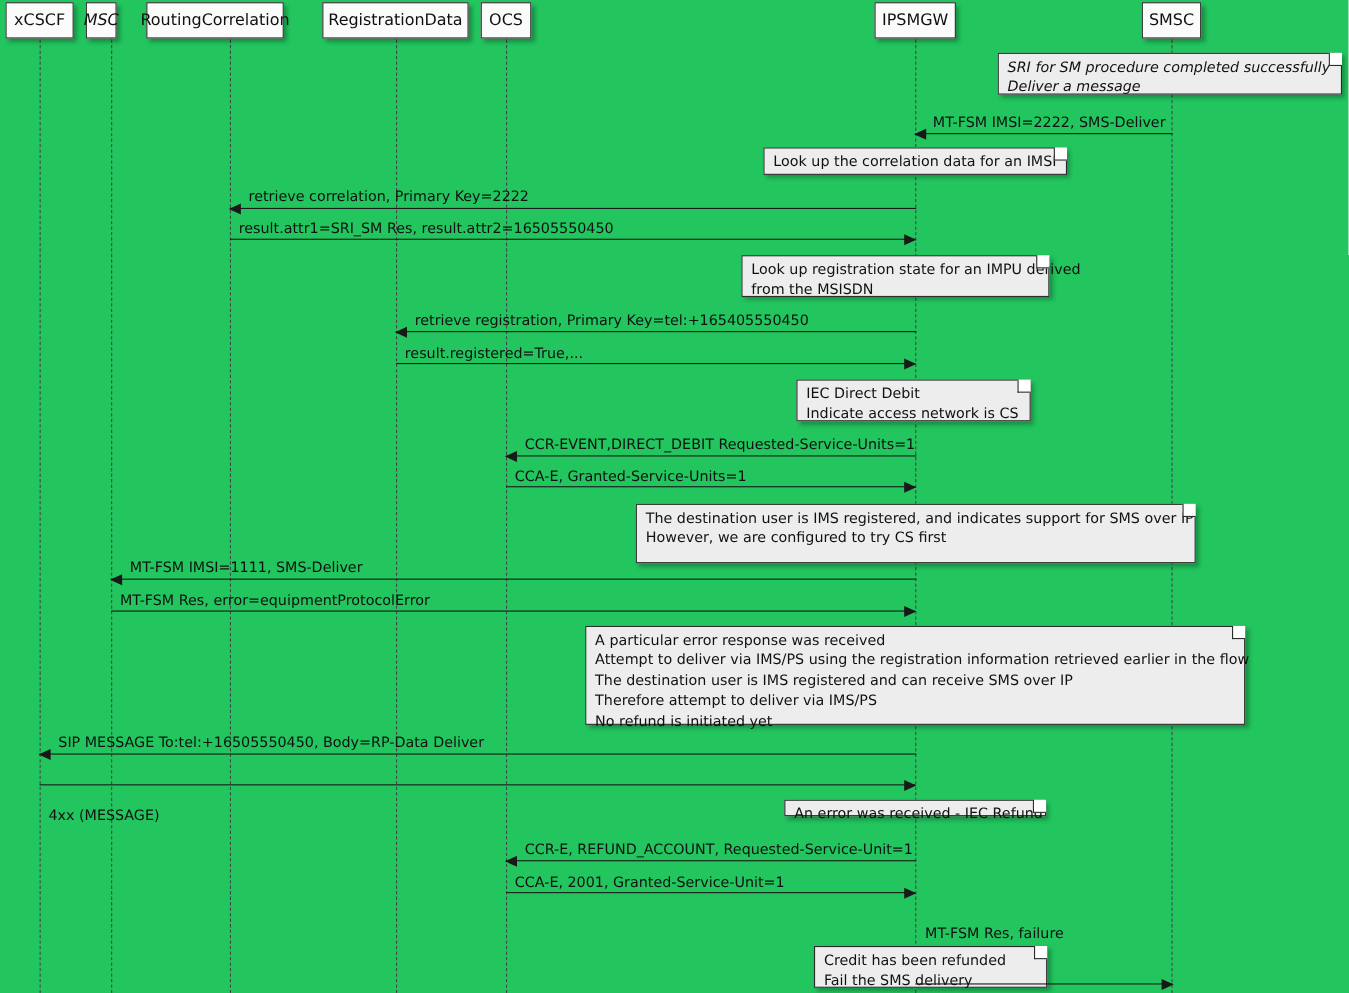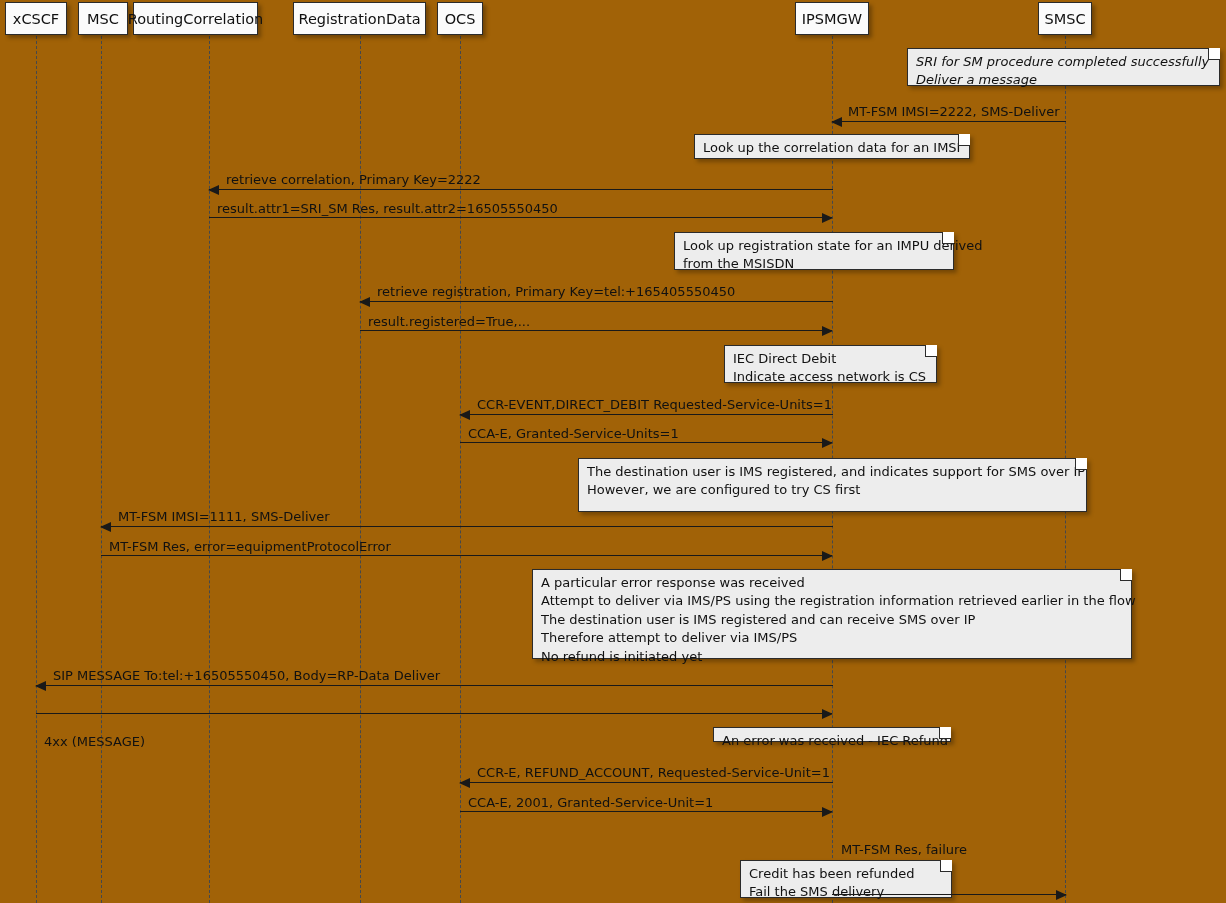--- a/index.html
+++ b/index.html
@@ -1,18 +1,18 @@
 <!DOCTYPE html>
 <html><head>
 <meta charset="utf-8">
 <title>Sequence Diagram</title>
 <style>
   html,body{margin:0;padding:0;background:#ffffff;}
   body{font-family:"DejaVu Sans","Liberation Sans",sans-serif;}
-  #diagram{position:relative;width:1226px;height:903px;background:#a16207;overflow:hidden;}
+  #diagram{position:relative;width:1226px;height:903px;background:#22c55e;overflow:hidden;}
 
   
   .lifeline{position:absolute;width:0;border-left:1px dashed #44484d;}
 
   
   .participant{
     position:absolute;
     box-sizing:border-box;
     background:#fbfbfb;
     border:1px solid #2b2b2b;
@@ -67,21 +67,21 @@
       <div class="lifeline" style="left: 209px; top: 36px; height: 867px;"></div>
       <div class="lifeline" style="left: 360px; top: 36px; height: 867px;"></div>
       <div class="lifeline" style="left: 460px; top: 36px; height: 867px;"></div>
       <div class="lifeline" style="left: 832px; top: 36px; height: 867px;"></div>
       <div class="lifeline" style="left: 1065px; top: 36px; height: 867px;"></div>
     </div>
   <div id="participants">
       <div class="participant" style="left: 5px; top: 2px; width: 62px;">
         <span>xCSCF</span>
       </div>
-      <div class="participant" style="left: 78px; top: 2px; width: 50px;">
+      <div class="participant" style="left: 78px; top: 2px; width: 28px; font-style: italic;">
         <span>MSC</span>
       </div>
       <div class="participant" style="left: 133px; top: 2px; width: 125px;">
         <span>RoutingCorrelation</span>
       </div>
       <div class="participant" style="left: 293px; top: 2px; width: 133px;">
         <span>RegistrationData</span>
       </div>
       <div class="participant" style="left: 437px; top: 2px; width: 46px;">
         <span>OCS</span>

